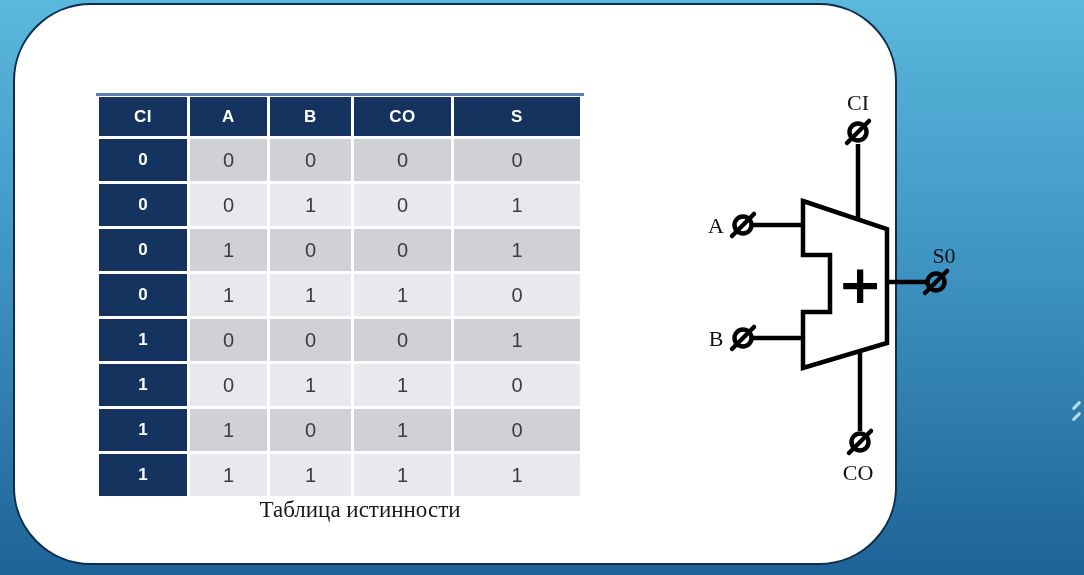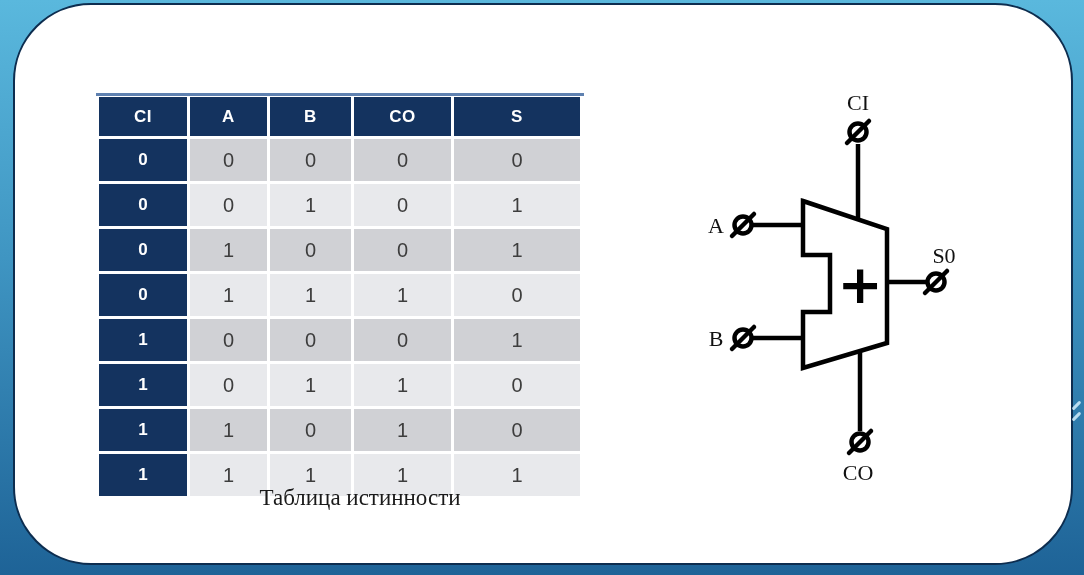--- a/index.html
+++ b/index.html
@@ -5,21 +5,21 @@
   html,body{margin:0;padding:0;background:#333;}
   .slide{
     position:relative;
     width:1084px;height:575px;
     overflow:hidden;
     background:linear-gradient(180deg,#5ab8dd 0%,#3f95c2 45%,#1e6397 100%);
     font-family:"Liberation Sans",sans-serif;
   }
   .card{
     position:absolute;left:13px;top:3px;
-    width:1060px;height:562px;
+    width:884px;height:562px;
     background:#fff;
     border:2.5px solid #0d2d4f;
     border-radius:78px;
     box-sizing:border-box;
   }
   .table-accent{
     position:absolute;left:81px;top:88px;width:488px;height:3px;
     background:#5f81b0;
   }
   table.truth{
@@ -33,21 +33,21 @@
     height:37px;text-align:center;letter-spacing:.5px;
   }
   table.truth td{height:40px;text-align:center;font-size:20px;}
   table.truth td.rowhead{
     background:var(--header-bg,#14335f);
     color:#fff;font-weight:bold;font-size:17px;
   }
   table.truth tbody tr:nth-child(odd) td.cell{background:var(--row-dark,#d0d1d5);color:#3d3d3d;}
   table.truth tbody tr:nth-child(even) td.cell{background:var(--row-light,#e8e9ec);color:#3d3d3d;}
   .caption{
-    position:absolute;left:150px;top:480px;width:390px;
+    position:absolute;left:150px;top:492px;width:390px;
     text-align:center;
     font-family:"Liberation Serif",serif;
     font-size:23px;color:#1a1a1a;
   }
   .adder-svg{position:absolute;left:670px;top:80px;}
   .adder-svg text.pin-label{
     font-family:"Liberation Serif",serif;
     font-size:22px;fill:#111;
   }
   .adder-svg text.op{

